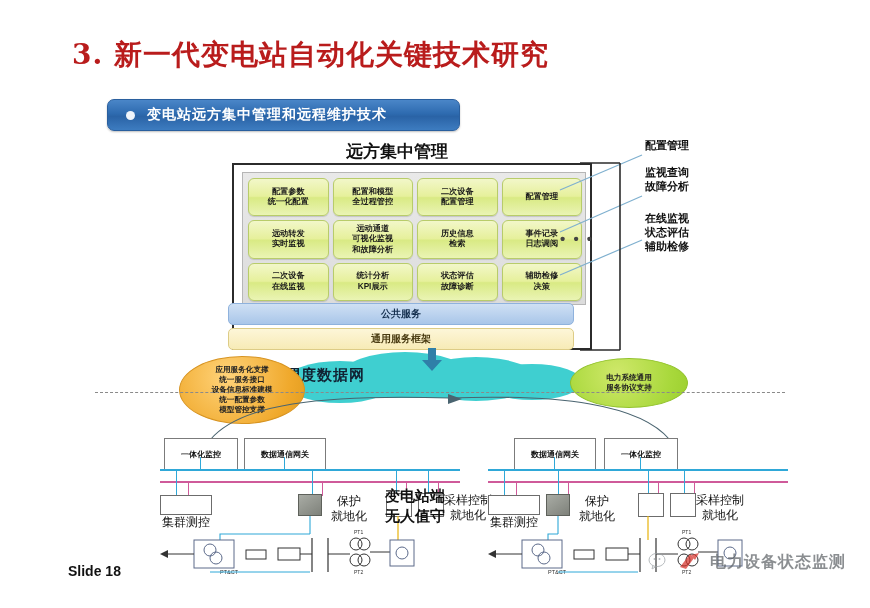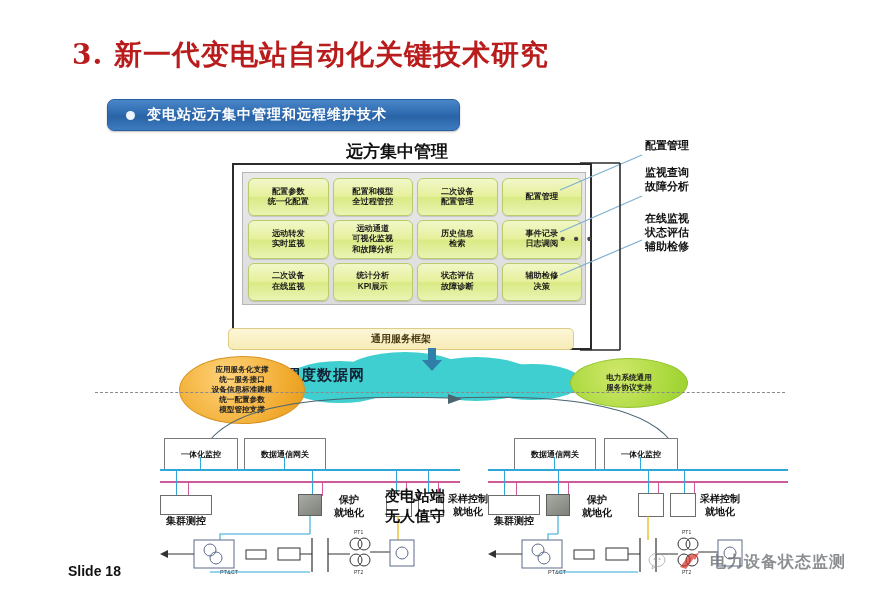--- a/index.html
+++ b/index.html
@@ -64,21 +64,21 @@
   #station-left{left:160px;}
   #station-right{left:488px;}
   .gw{position:absolute;top:0;height:32px;border:1px solid #7b7b7b;background:#fff;
       display:flex;align-items:center;justify-content:center;font-size:8px;font-weight:700;color:#111;
       white-space:nowrap;padding:0 4px;box-sizing:border-box;}
   .bus{position:absolute;height:1.6px;left:0;width:300px;}
   .bus.a{top:31px;background:#2fa8d8;}
   .bus.b{top:43px;background:#cf5a9a;}
   .vline{position:absolute;width:1.4px;background:#2fa8d8;}
   .vline.pink{background:#cf5a9a;}
-  .dev-label{position:absolute;font-size:10px;font-weight:700;color:#111;line-height:1.25;
+  .dev-label{position:absolute;font-size:12px;font-weight:400;color:#111;line-height:1.25;
       white-space:pre-line;text-align:center;}
   .grp{position:absolute;border:1px solid #6c6c6c;background:#fff;}
   .relay{position:absolute;width:22px;height:20px;background:linear-gradient(145deg,#a9aca5,#7e817a);
       border:1px solid #5e615b;}
   .center-note{position:absolute;left:385px;top:486px;font-size:15px;font-weight:700;color:#111;
       line-height:1.35;white-space:pre-line;font-family:"DejaVu Serif","Liberation Serif",serif;}
 
   
   #slide-num{position:absolute;left:68px;top:563px;font-size:14px;font-weight:700;color:#111;}
   #watermark{position:absolute;left:648px;top:551px;display:flex;align-items:center;gap:7px;opacity:.72;}
@@ -125,20 +125,21 @@
         <div class="cell">状态评估
 故障诊断</div>
         <div class="cell">辅助检修
 决策</div>
       </div>
     </div>
   </div>
 
   <div class="ellipsis">• • •</div>
 
+  <div class="band pub">公共服务</div>
   <div class="band frame">通用服务框架</div>
 
   <svg style="position:absolute;left:0;top:0;width:870px;height:608px;pointer-events:none;">
     <line x1="560" y1="190" x2="642" y2="155" stroke="#7fb0cf" stroke-width="1.2"></line>
     <line x1="560" y1="232" x2="642" y2="196" stroke="#7fb0cf" stroke-width="1.2"></line>
     <line x1="560" y1="275" x2="642" y2="240" stroke="#7fb0cf" stroke-width="1.2"></line>
     <line x1="620" y1="163" x2="620" y2="350" stroke="#2b2b2b" stroke-width="1.6"></line>
     <line x1="580" y1="163" x2="620" y2="163" stroke="#2b2b2b" stroke-width="1.6"></line>
     <line x1="580" y1="350" x2="620" y2="350" stroke="#2b2b2b" stroke-width="1.6"></line>
   </svg>

